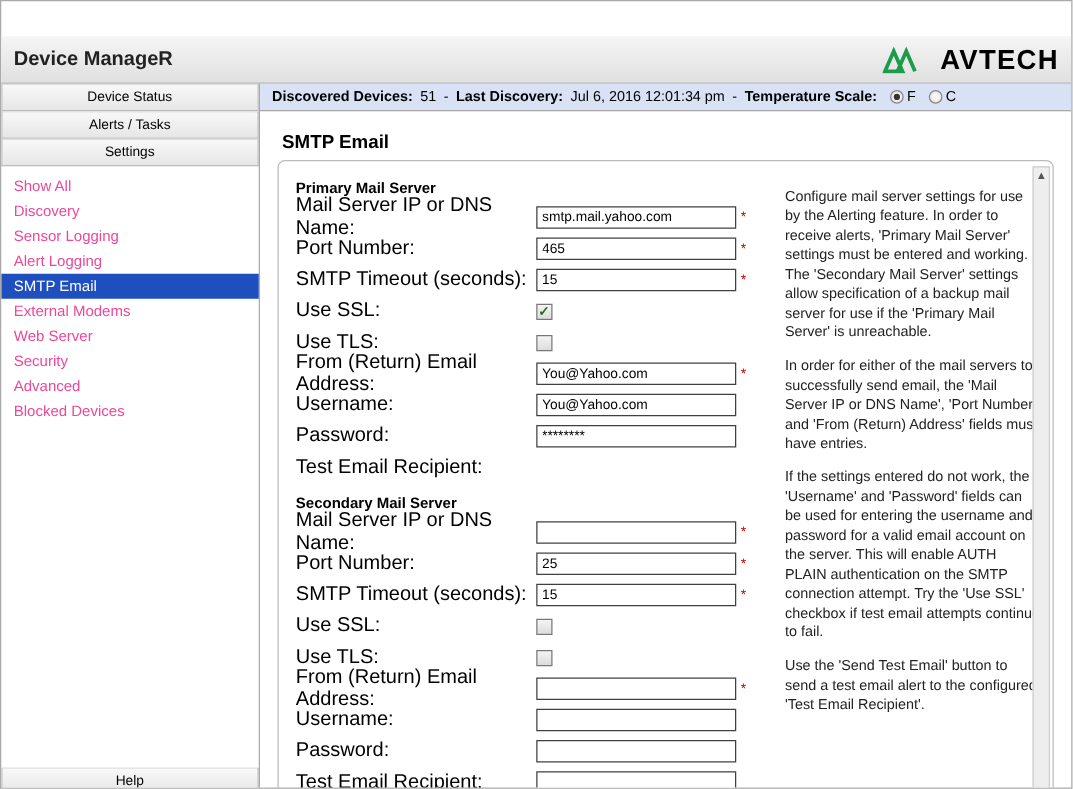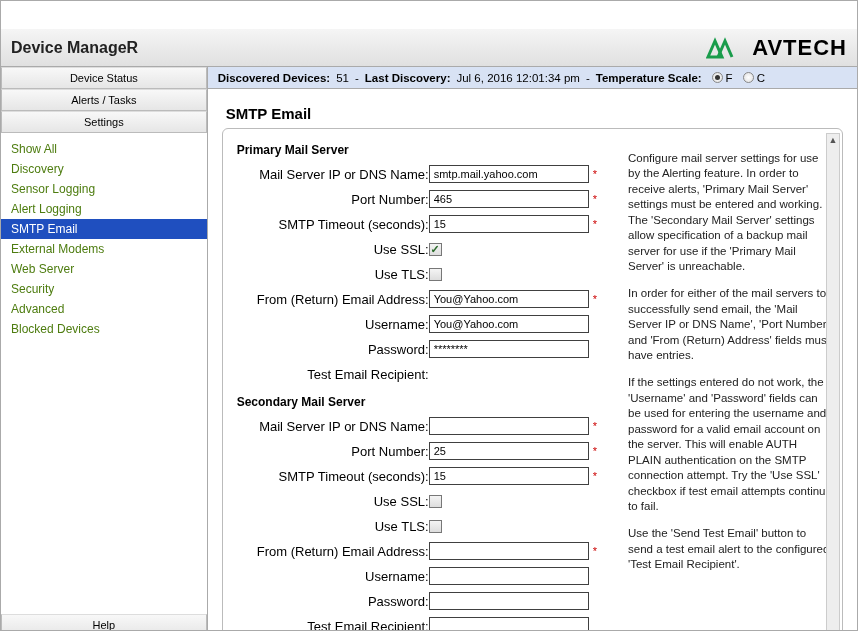--- a/index.html
+++ b/index.html
@@ -55,21 +55,21 @@
     border-top: 1px solid #ddd;
     font-size: 11px;
     cursor: pointer;
   }
   .nav-list {
     padding: 6px 0;
   }
   .nav-item {
     padding: 3px 10px;
     font-size: 12px;
-    color: #4d7c0f;
+    color: #ec4899;
     cursor: pointer;
   }
   .nav-item.selected {
     background: #1f4fbf;
     color: #fff;
   }
   .main {
     flex: 1;
     display: flex;
     flex-direction: column;
@@ -131,22 +131,21 @@
     font-size: 12px;
   }
   .row {
     display: flex;
     align-items: center;
     margin: 3px 0;
     height: 22px;
   }
   .row label {
     width: 192px;
-    font-size: 13px;
-    text-align: right;
+    font-size: 16px;
   }
   .row input[type=text], .row input[type=password] {
     width: 160px;
     height: 18px;
     border: 1px solid #404040;
     padding: 1px 4px;
     font-size: 11px;
   }
   .asterisk { color:#c00; margin-left:4px; font-size:11px; }
   .checkbox-box{

